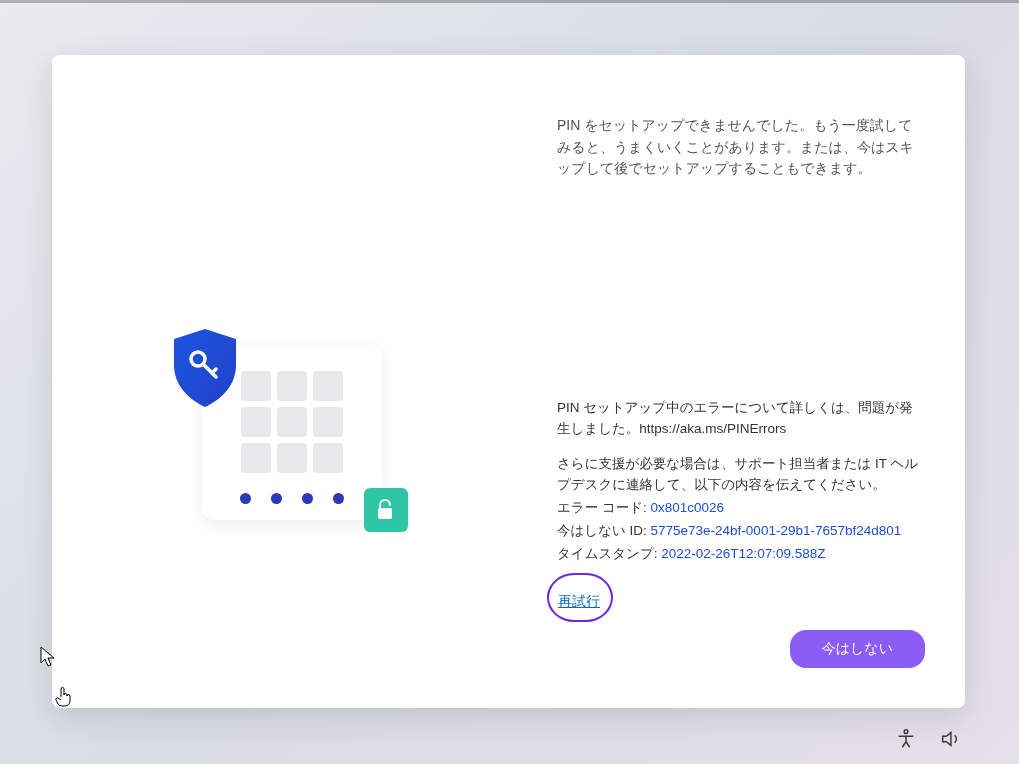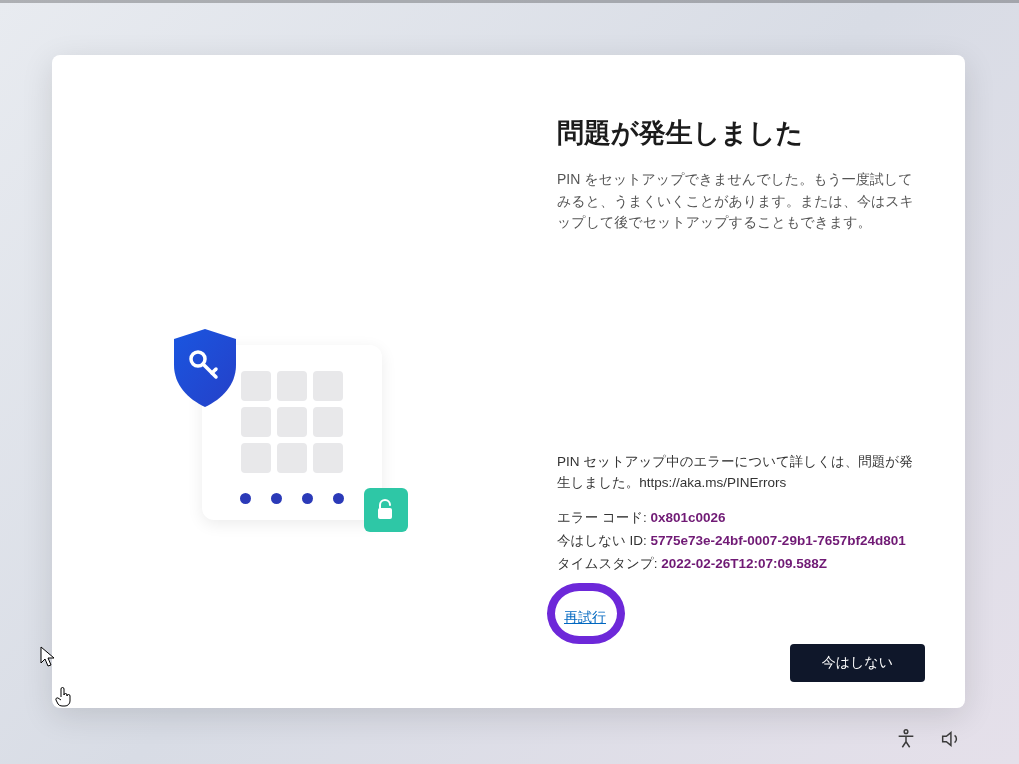--- a/index.html
+++ b/index.html
@@ -102,51 +102,51 @@
       line-height: 1.55;
       margin-bottom: 8px;
     }
     .details {
       margin-top: 210px;
       font-size: 13.5px;
       color: #333;
       line-height: 1.55;
     }
     .details p { margin-bottom: 2px; }
-    .red { color: #701a75; font-weight: bold; }
+    .red { color: #1d4ed8; }
     .retry-link {
       display: inline-block;
       color: #0067c0;
       text-decoration: underline;
       margin-top: 10px;
       font-size: 14px;
       cursor: pointer;
       padding: 4px 1px;
     }
     .retry-wrap {
       display: inline-block;
-      border: 8px solid #6d28d9;
+      border: 2px solid #6d28d9;
       border-radius: 50% / 60%;
       padding: 2px 10px 4px 8px;
       margin-top: 6px;
       margin-left: -10px;
     }
     .button-row {
       margin-top: auto;
       display: flex;
       justify-content: flex-end;
       padding-bottom: 10px;
     }
     .primary-btn {
-      background: #0f172a;
+      background: #8b5cf6;
       color: #fff;
       border: none;
       padding: 10px 32px;
       font-size: 14px;
-      border-radius: 4px;
+      border-radius: 16px;
       cursor: pointer;
     }
     .taskbar-icons {
       position: absolute;
       right: 58px;
       bottom: 14px;
       display: flex;
       gap: 22px;
       align-items: center;
     }
@@ -218,31 +218,31 @@
           <svg width="20" height="22" viewBox="0 0 20 22">
             <path d="M4 9 V6 a5 5 0 0 1 10 0" fill="none" stroke="#fff" stroke-width="2" stroke-linecap="round"></path>
             <rect x="2" y="9" width="14" height="11" rx="2" fill="#fff"></rect>
           </svg>
         </div>
       </div>
     </div>
   </div>
 
   <div class="right-panel">
-    <h1 class="title">問題が発生しました</h1>
     <p class="description">PIN をセットアップできませんでした。もう一度試してみると、うまくいくことがあります。または、今はスキップして後でセットアップすることもできます。</p>
 
     <div class="details">
       <p>PIN セットアップ中のエラーについて詳しくは、問題が発生しました。https://aka.ms/PINErrors</p>
       <p style="height:10px"></p>
+      <p>さらに支援が必要な場合は、サポート担当者または IT ヘルプデスクに連絡して、以下の内容を伝えてください。</p>
       <p>
         <span>エラー コード: </span><span class="red">0x801c0026</span>
       </p>
       <p>
-        <span>今はしない ID: </span><span class="red">5775e73e-24bf-0007-29b1-7657bf24d801</span>
+        <span>今はしない ID: </span><span class="red">5775e73e-24bf-0001-29b1-7657bf24d801</span>
       </p>
       <p>
         <span>タイムスタンプ: </span><span class="red">2022-02-26T12:07:09.588Z</span>
       </p>
       <span class="retry-wrap">
         <a class="retry-link">再試行</a>
       </span>
     </div>
 
     <div class="button-row">

